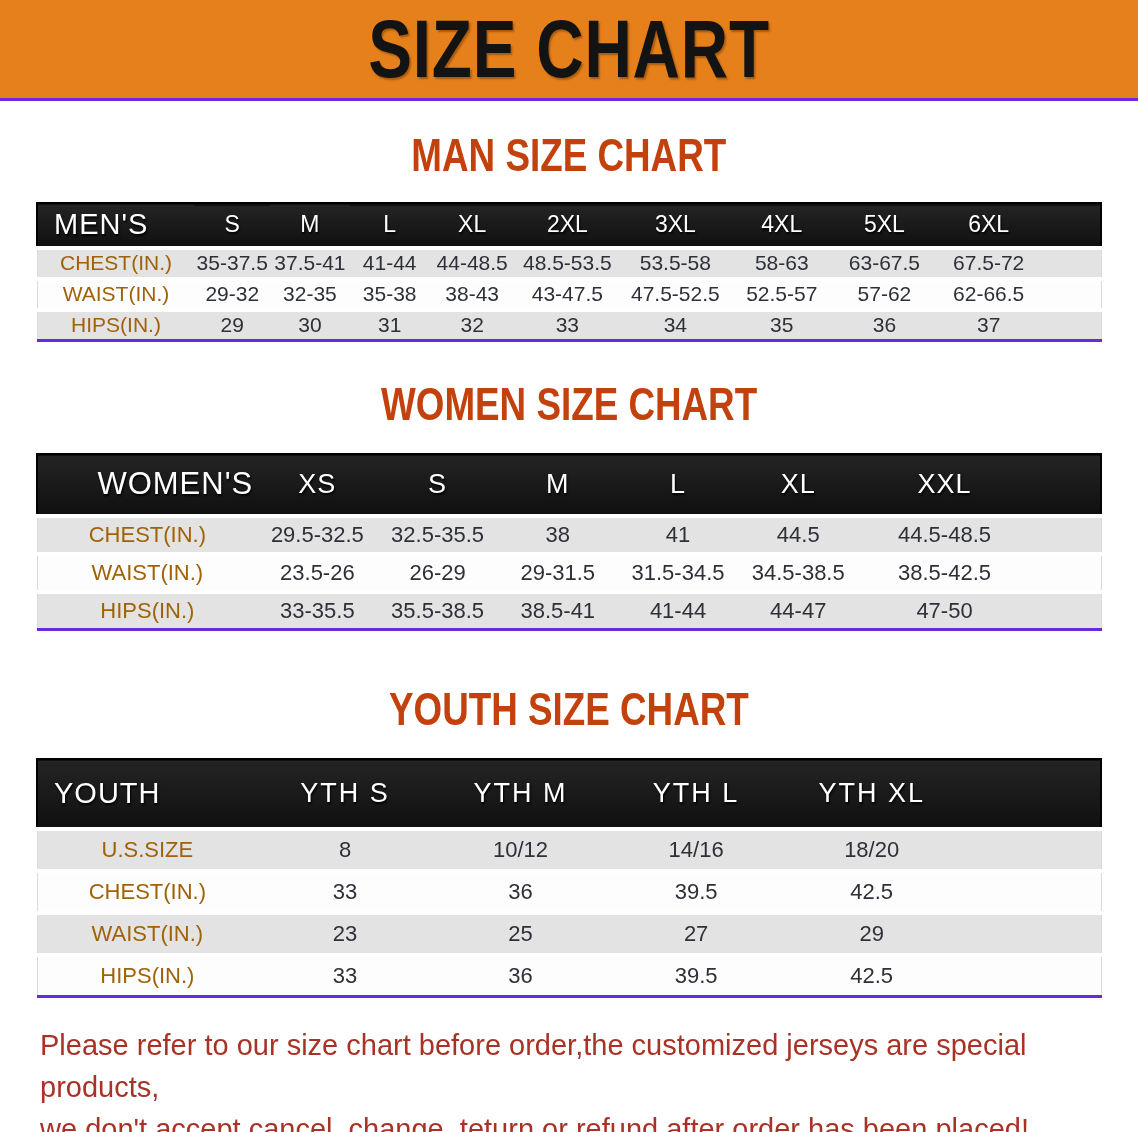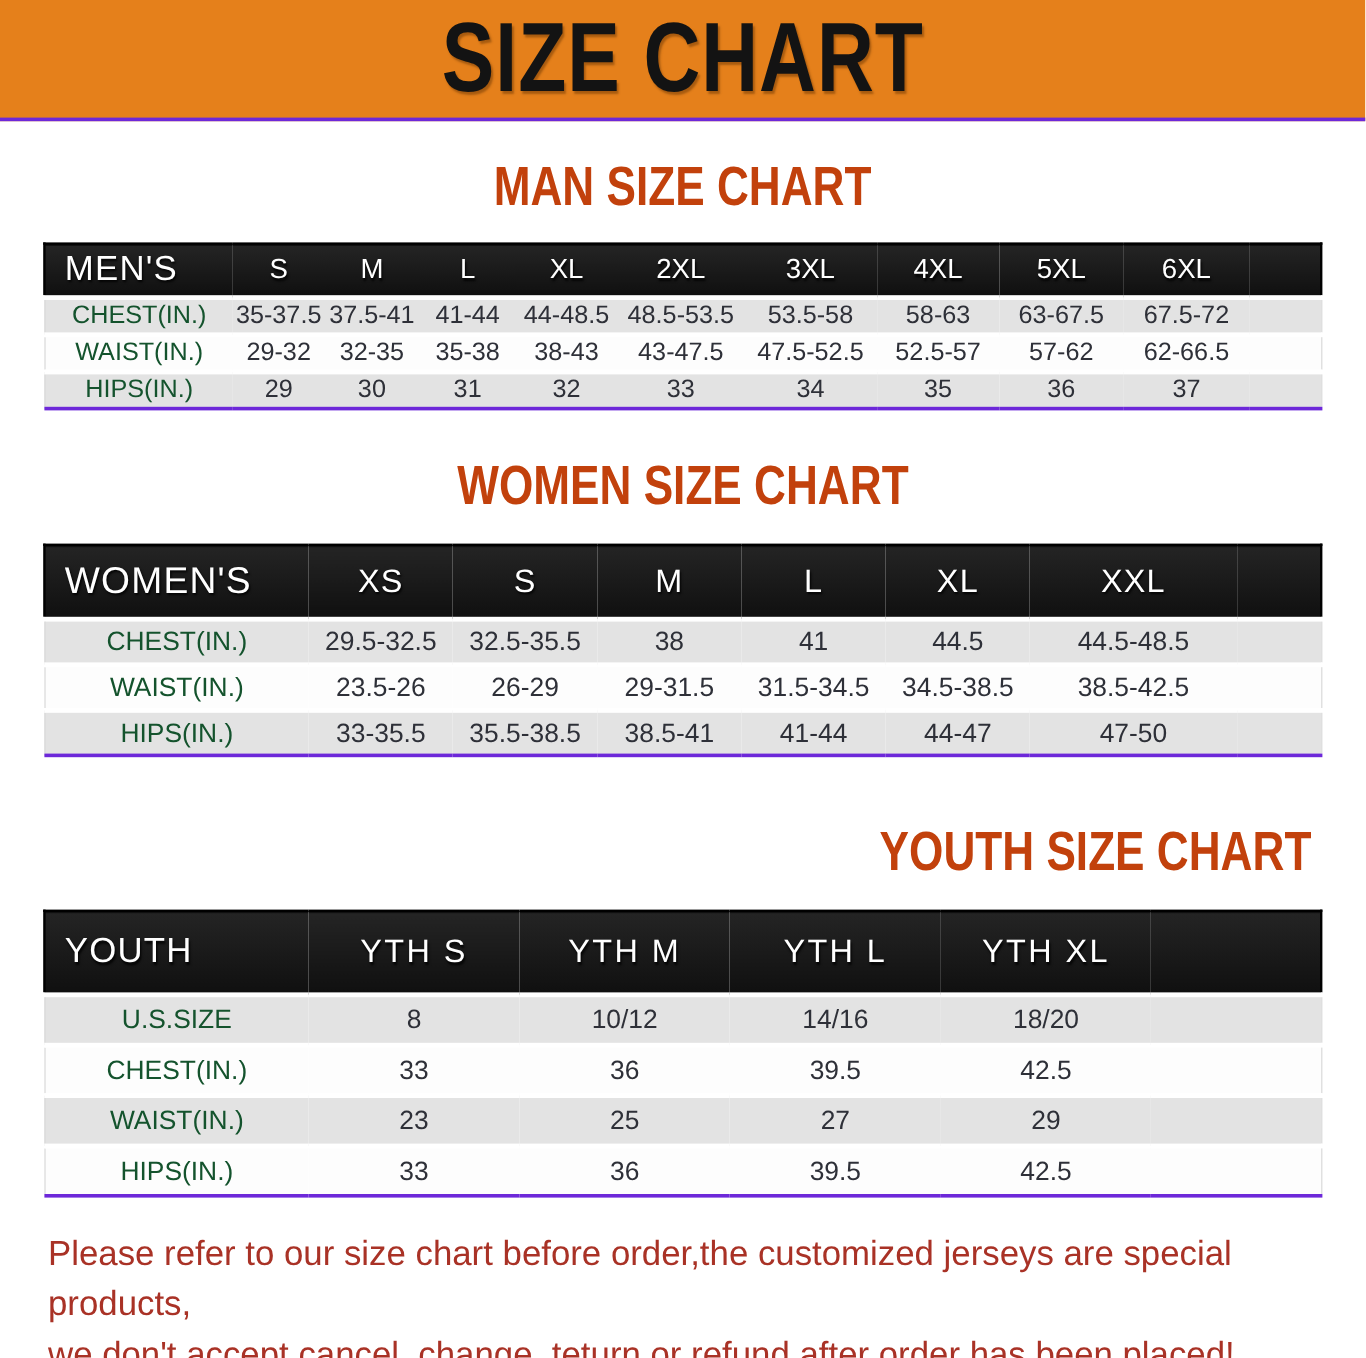--- a/index.html
+++ b/index.html
@@ -32,21 +32,21 @@
 
   
   .section-heading{
     margin:0;text-align:center;
     font-weight:bold;color:#c2410c;
     font-size:46px;line-height:1.1;
     white-space:nowrap;
   }
   .sec-men .section-heading{margin-top:29px;margin-bottom:21px;}
   .sec-women .section-heading{margin-top:37px;margin-bottom:23px;}
-  .sec-youth .section-heading{margin-top:53px;margin-bottom:23px;text-align:right;}
+  .sec-youth .section-heading{margin-top:53px;margin-bottom:23px;}
 
   
   .size-table{
     width:1066px;margin:0 auto;
     border-collapse:collapse;table-layout:fixed;
     border-left:1px solid #d9d9d9;border-right:1px solid #d9d9d9;
   }
   .size-table thead tr{
     background:linear-gradient(#242424,#101010);
     border:2px solid #000;
@@ -59,27 +59,27 @@
   .size-table thead th.corner{
     text-align:left;padding-left:16px;letter-spacing:1px;
   }
   .size-table tbody tr{border-top:4px solid #fff;}
   .size-table tbody tr:nth-child(odd){background:#e3e3e3;}
   .size-table tbody tr:nth-child(even){background:#fdfdfd;}
   .size-table tbody tr:last-child{border-bottom:3px solid #6d28d9;padding-left:31px;}
   .size-table td{
     text-align:center;padding:0;color:#2e3038;white-space:nowrap;
   }
-  .size-table td.row-label{color:#14532d;}
+  .size-table td.row-label{color:#a16207;}
 
   
   .t0 thead tr{height:45px;} .t0 thead th{font-size:23px;} .t0 thead th.corner{font-size:29px;}
   .t0 tbody tr{height:31px;} .t0 td{font-size:21px;}
 
-  .t1 thead tr{height:62px;} .t1 thead th{font-size:27px;letter-spacing:1px;} .t1 thead th.corner{font-size:31px;}
+  .t1 thead tr{height:62px;} .t1 thead th{font-size:27px;letter-spacing:1px;} .t1 thead th.corner{font-size:31px;text-align:right;}
   .t1 tbody tr{height:38px;} .t1 td{font-size:22px;}
 
   .t2 thead tr{height:70px;} .t2 thead th{font-size:27px;letter-spacing:2px;text-align:center;} .t2 thead th.corner{font-size:29px;}
   .t2 tbody tr{height:42px;} .t2 td{font-size:22px;}
 
   
   .disclaimer{
     margin:26px 0 0 0;
     padding:0 20px 0 40px;
     font-size:29px;

